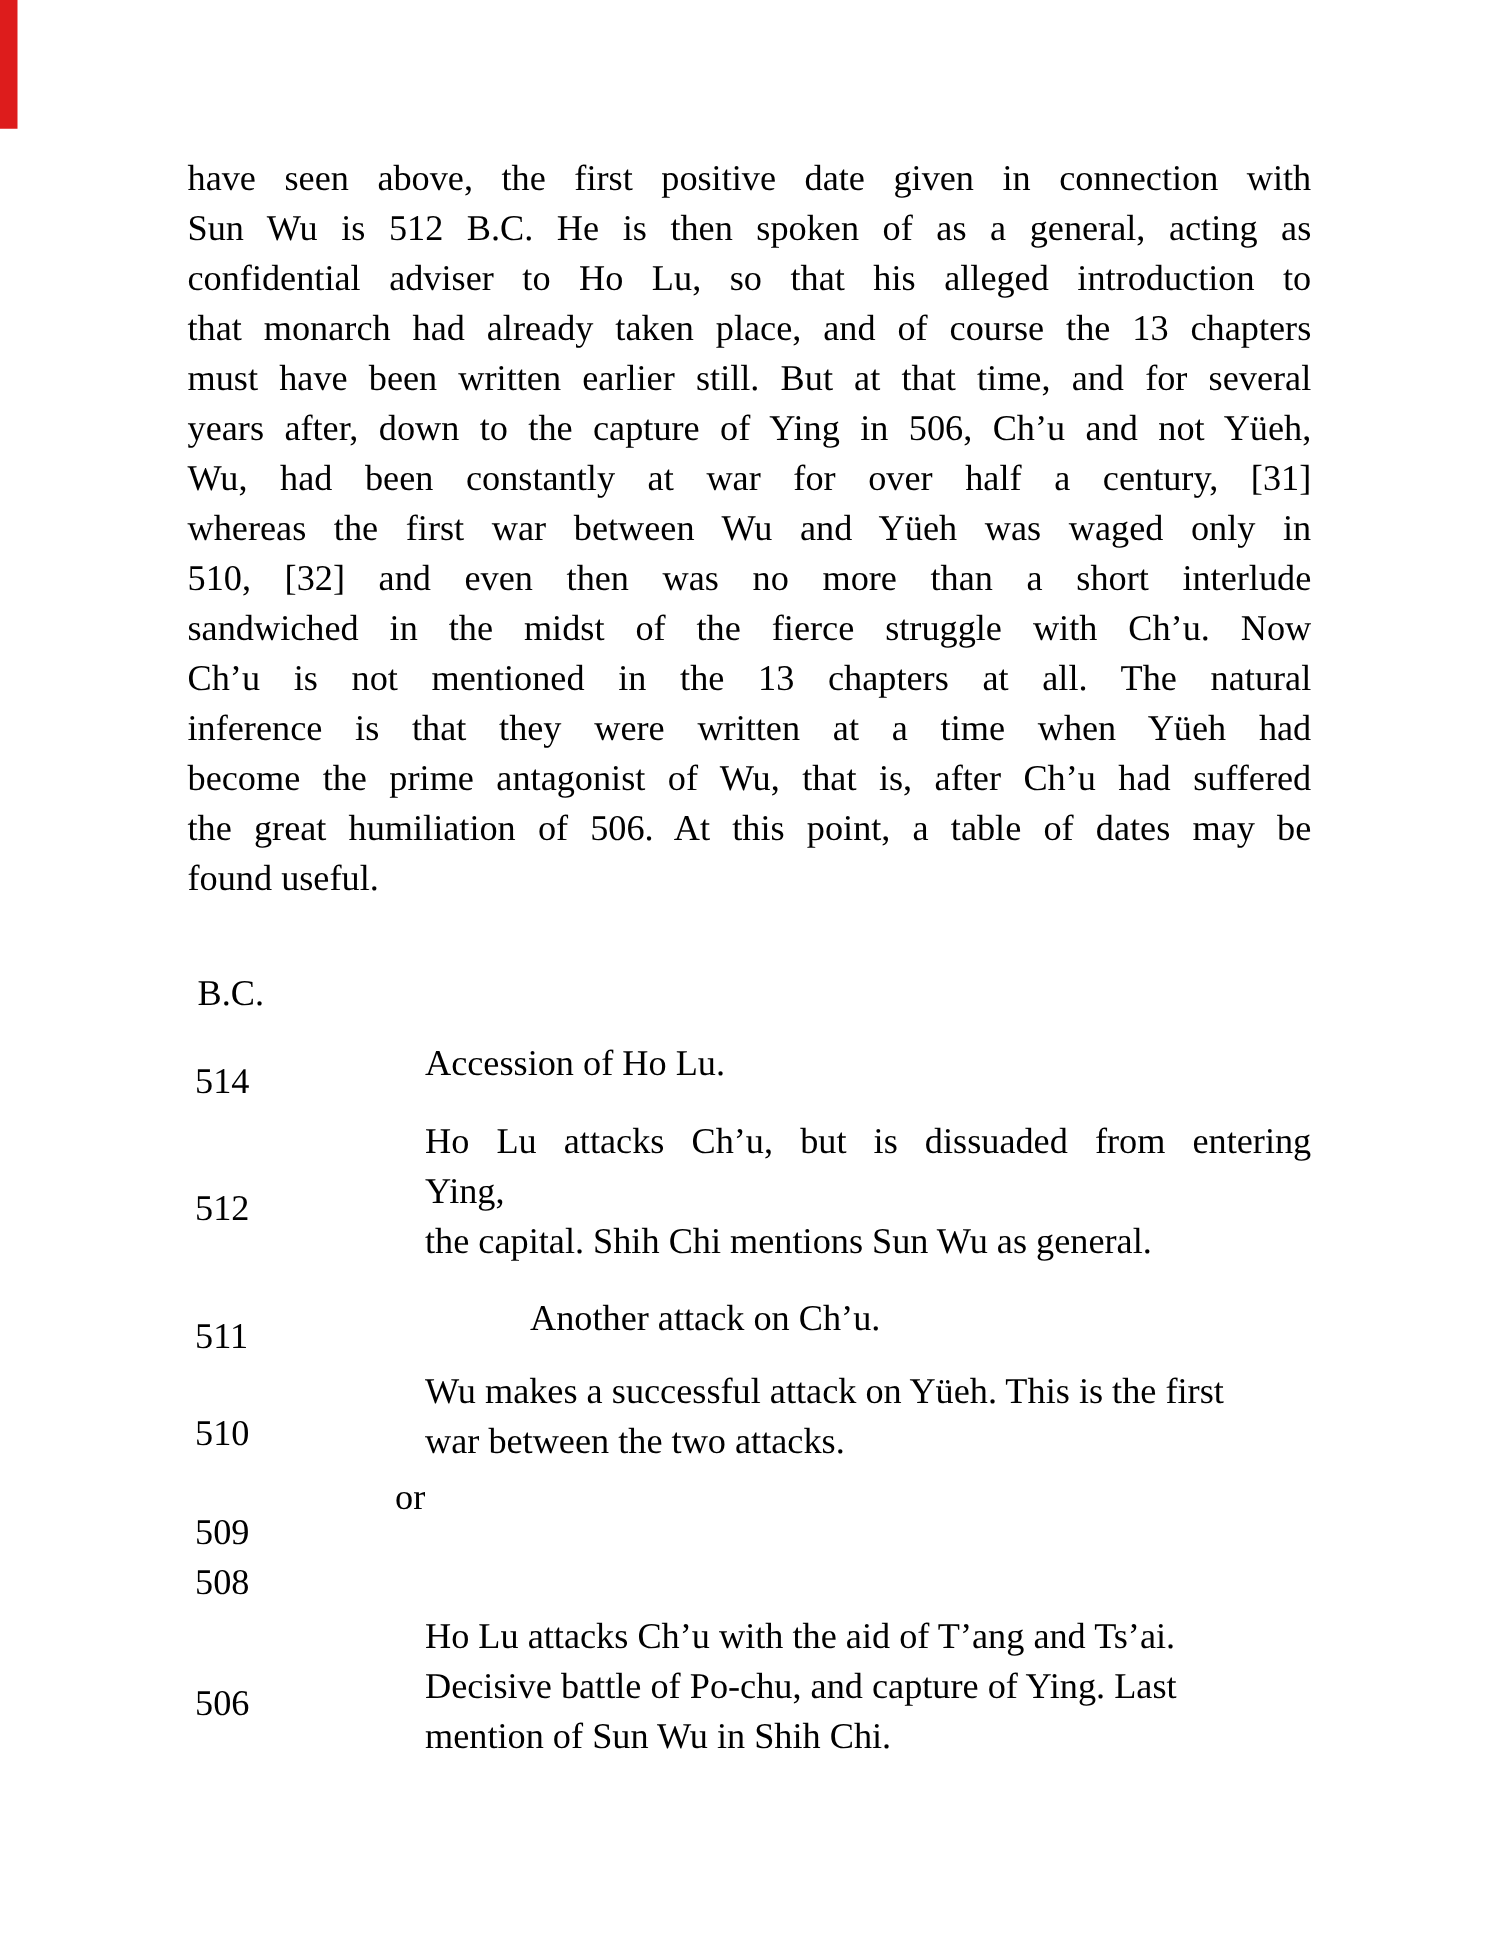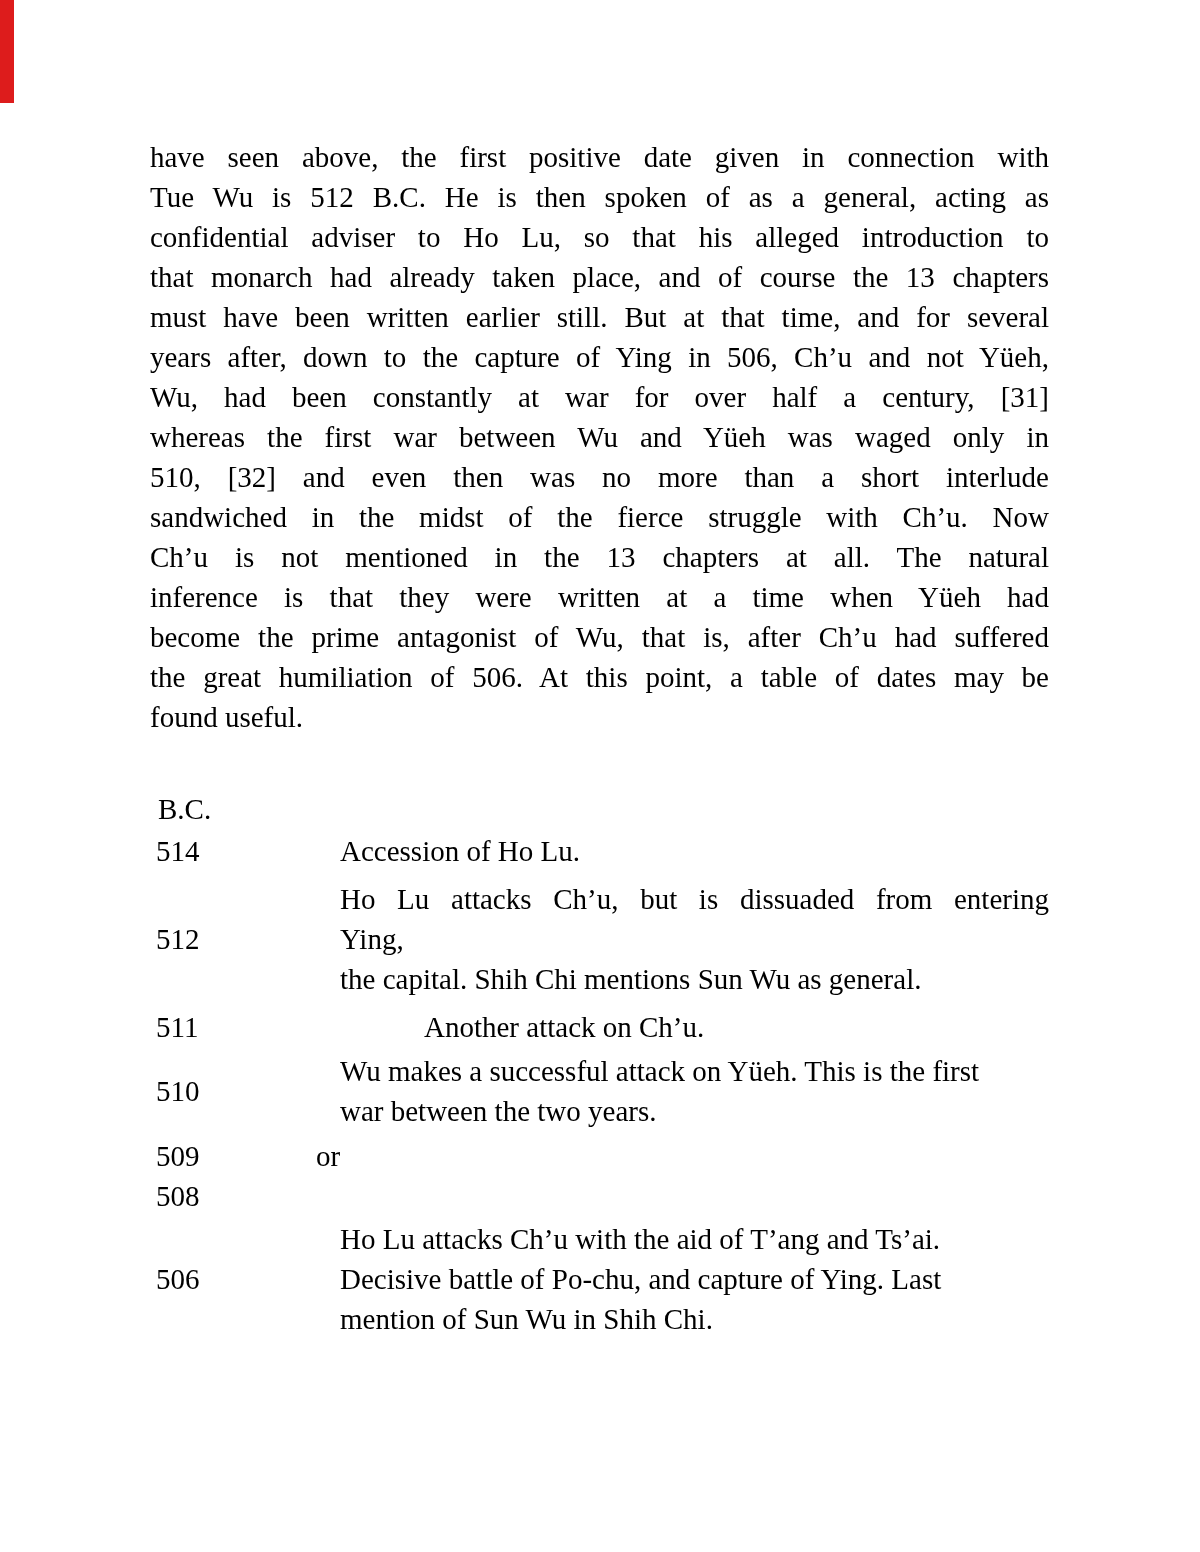--- a/index.html
+++ b/index.html
@@ -23,21 +23,21 @@
   .red-bar {
     position: absolute;
     left: 0;
     top: 0;
     width: 14px;
     height: 103px;
   }
   .content {
     position: absolute;
     left: 150px;
-    top: 137px;
+    top: 123px;
     width: 899px;
     font-size: 29px;
     line-height: 40px;
   }
   .paragraph .pline {
     white-space: nowrap;
   }
   .pline.just, .eline.just {
     white-space: normal;
     text-align: justify;
@@ -51,20 +51,21 @@
   }
   .rows { width: 899px; }
   .t-row {
     display: grid;
     grid-template-columns: 118px 34px 1fr;
     align-items: center;
   }
   .year-cell {
     align-self: center;
     padding-left: 6px;
+    margin-top: 28px;
   }
   .conj-cell {
     align-self: start;
     line-height: 40px;
   }
   .event-cell { align-self: center; }
   .yline, .eline { line-height: 40px; }
   .eline { white-space: nowrap; margin-left: 38px; }
   .eline.just { white-space: normal; }
   .it { }
@@ -77,21 +78,21 @@
   .row-5 { padding: 3px 0 3px 0; }
 </style>
 </head>
 <body>
 
 <div class="page">
   <div class="red-bar" style="background: rgb(221, 28, 28);"></div>
   <div class="content">
     <div class="paragraph">
         <div class="pline just">have seen above, the first positive date given in connection with</div>
-        <div class="pline just">Tue Wu is 512 B.C. He is then spoken of as a general, acting as</div>
+        <div class="pline just">Sun Wu is 512 B.C. He is then spoken of as a general, acting as</div>
         <div class="pline just">confidential adviser to Ho Lu, so that his alleged introduction to</div>
         <div class="pline just">that monarch had already taken place, and of course the 13 chapters</div>
         <div class="pline just">must have been written earlier still. But at that time, and for several</div>
         <div class="pline just">years after, down to the capture of Ying in 506, Ch’u and not Yüeh,</div>
         <div class="pline just">Wu, had been constantly at war for over half a century, [31]</div>
         <div class="pline just">whereas the first war between Wu and Yüeh was waged only in</div>
         <div class="pline just">510, [32] and even then was no more than a short interlude</div>
         <div class="pline just">sandwiched in the midst of the fierce struggle with Ch’u. Now</div>
         <div class="pline just">Ch’u is not mentioned in the 13 chapters at all. The natural</div>
         <div class="pline just">inference is that they were written at a time when Yüeh had</div>
@@ -130,21 +131,21 @@
             <div class="eline"><span>Another attack on Ch’u.</span></div>
           </div>
         </div>
         <div class="t-row row-3">
           <div class="year-cell">
             <div class="yline">510</div>
           </div>
           <div class="conj-cell"></div>
           <div class="event-cell">
             <div class="eline"><span>Wu makes a successful attack on Yüeh. This is the first</span></div>
-            <div class="eline"><span>war between the two years.</span></div>
+            <div class="eline"><span>war between the two attacks.</span></div>
           </div>
         </div>
         <div class="t-row row-4">
           <div class="year-cell">
             <div class="yline">509</div>
             <div class="yline">508</div>
           </div>
           <div class="conj-cell">or</div>
         </div>
         <div class="t-row row-5">

